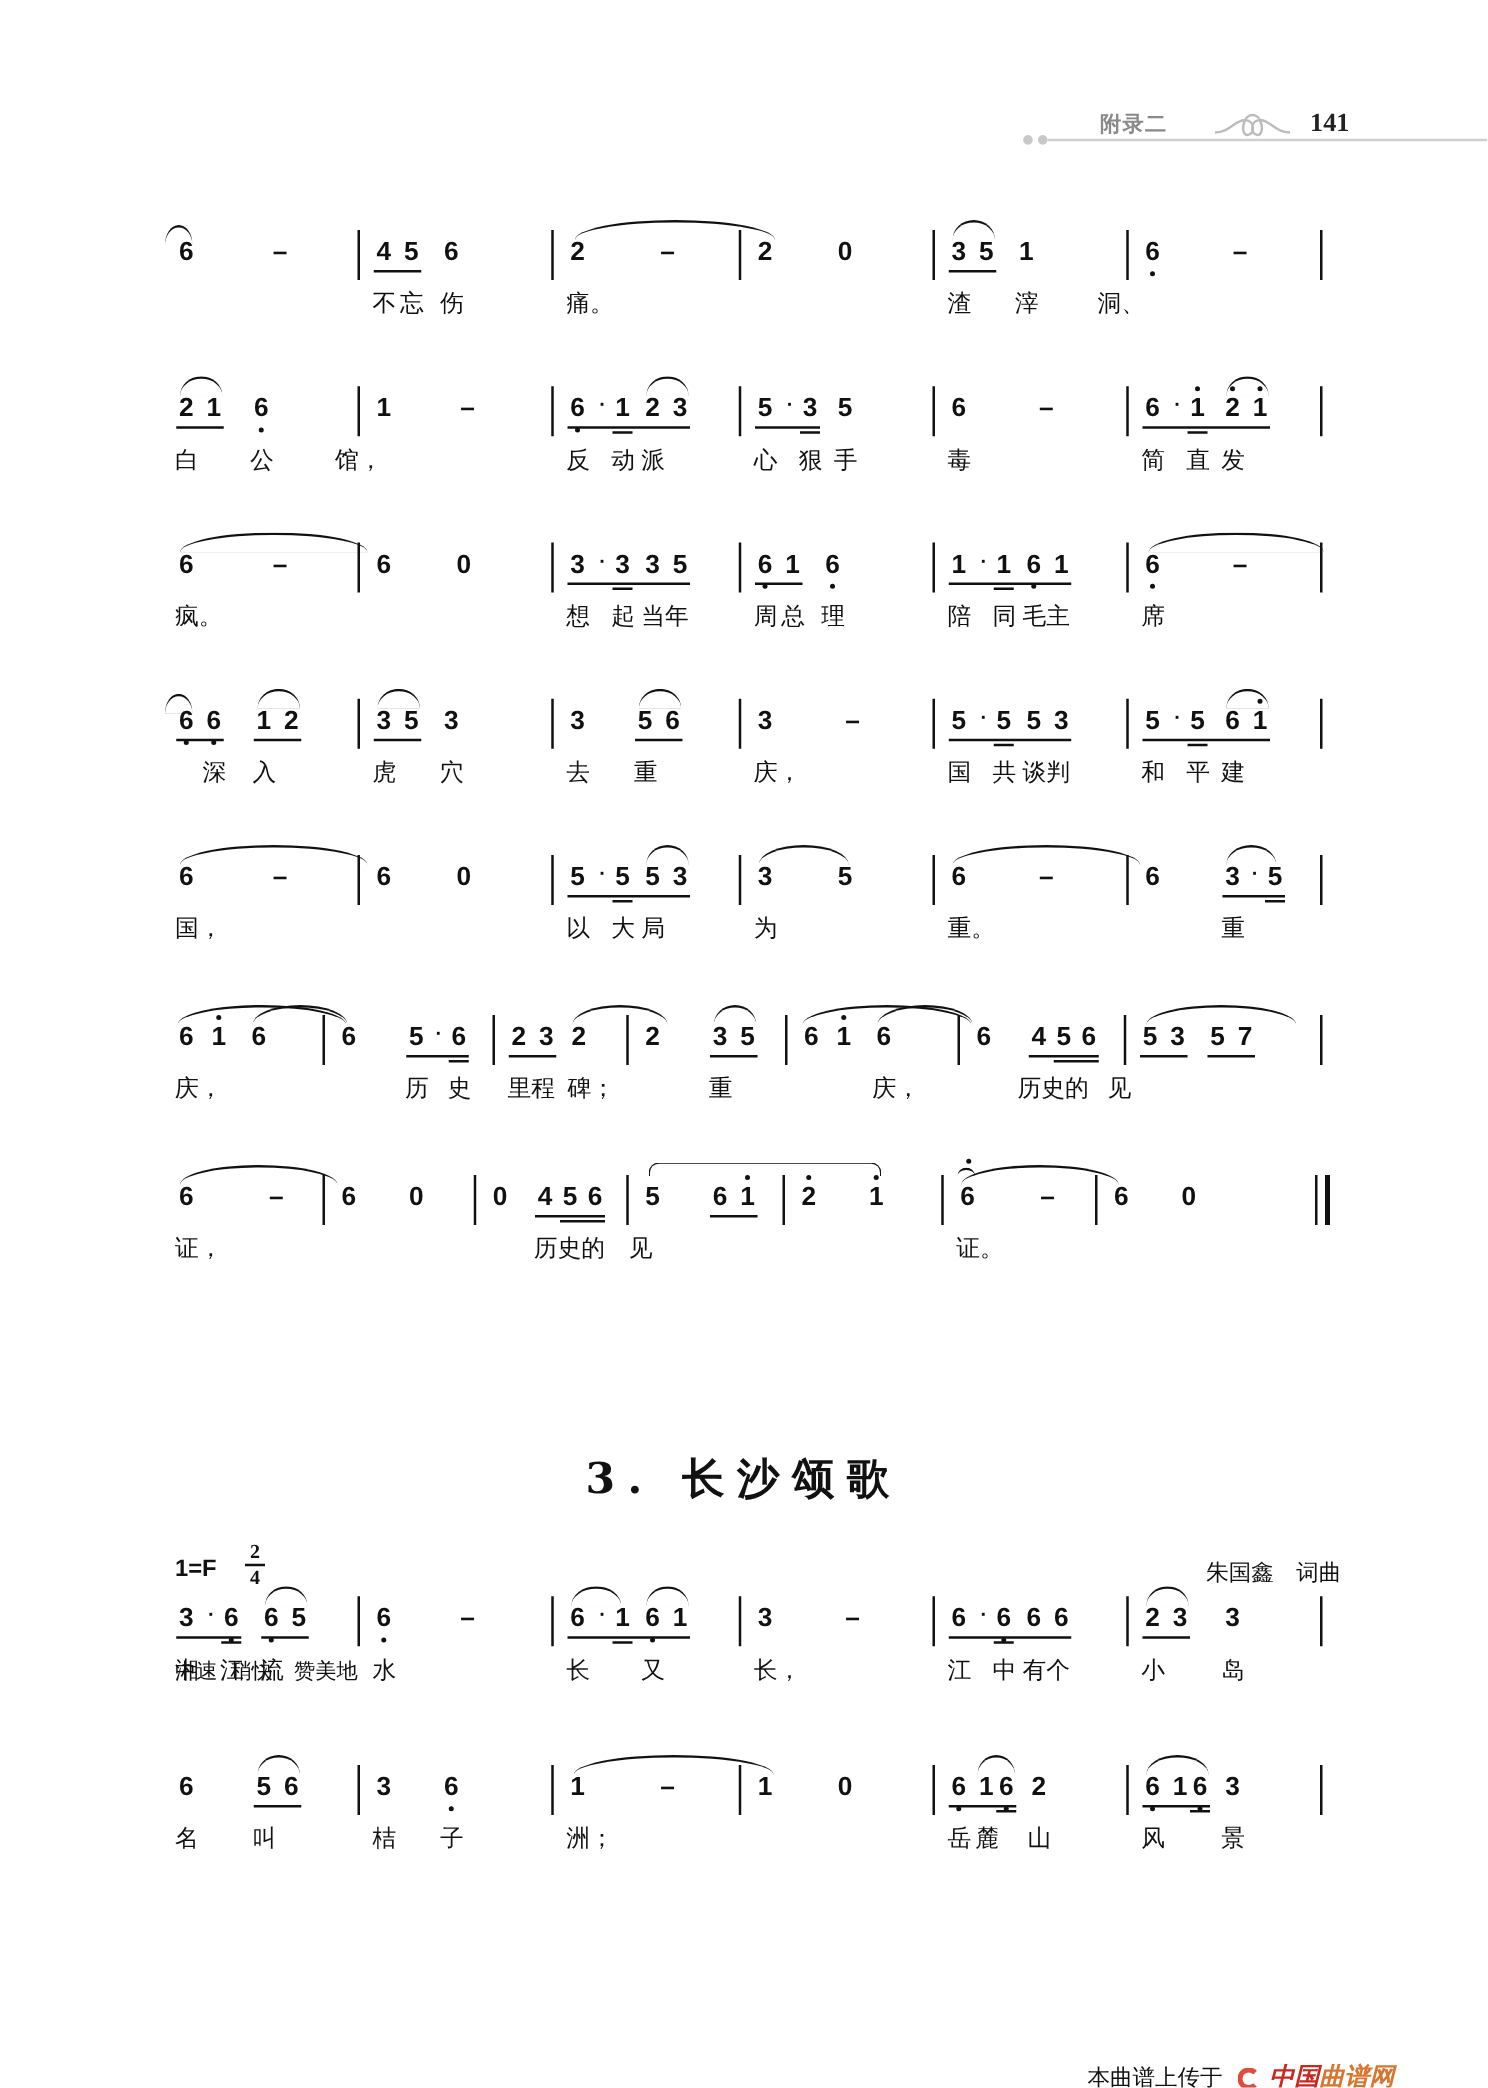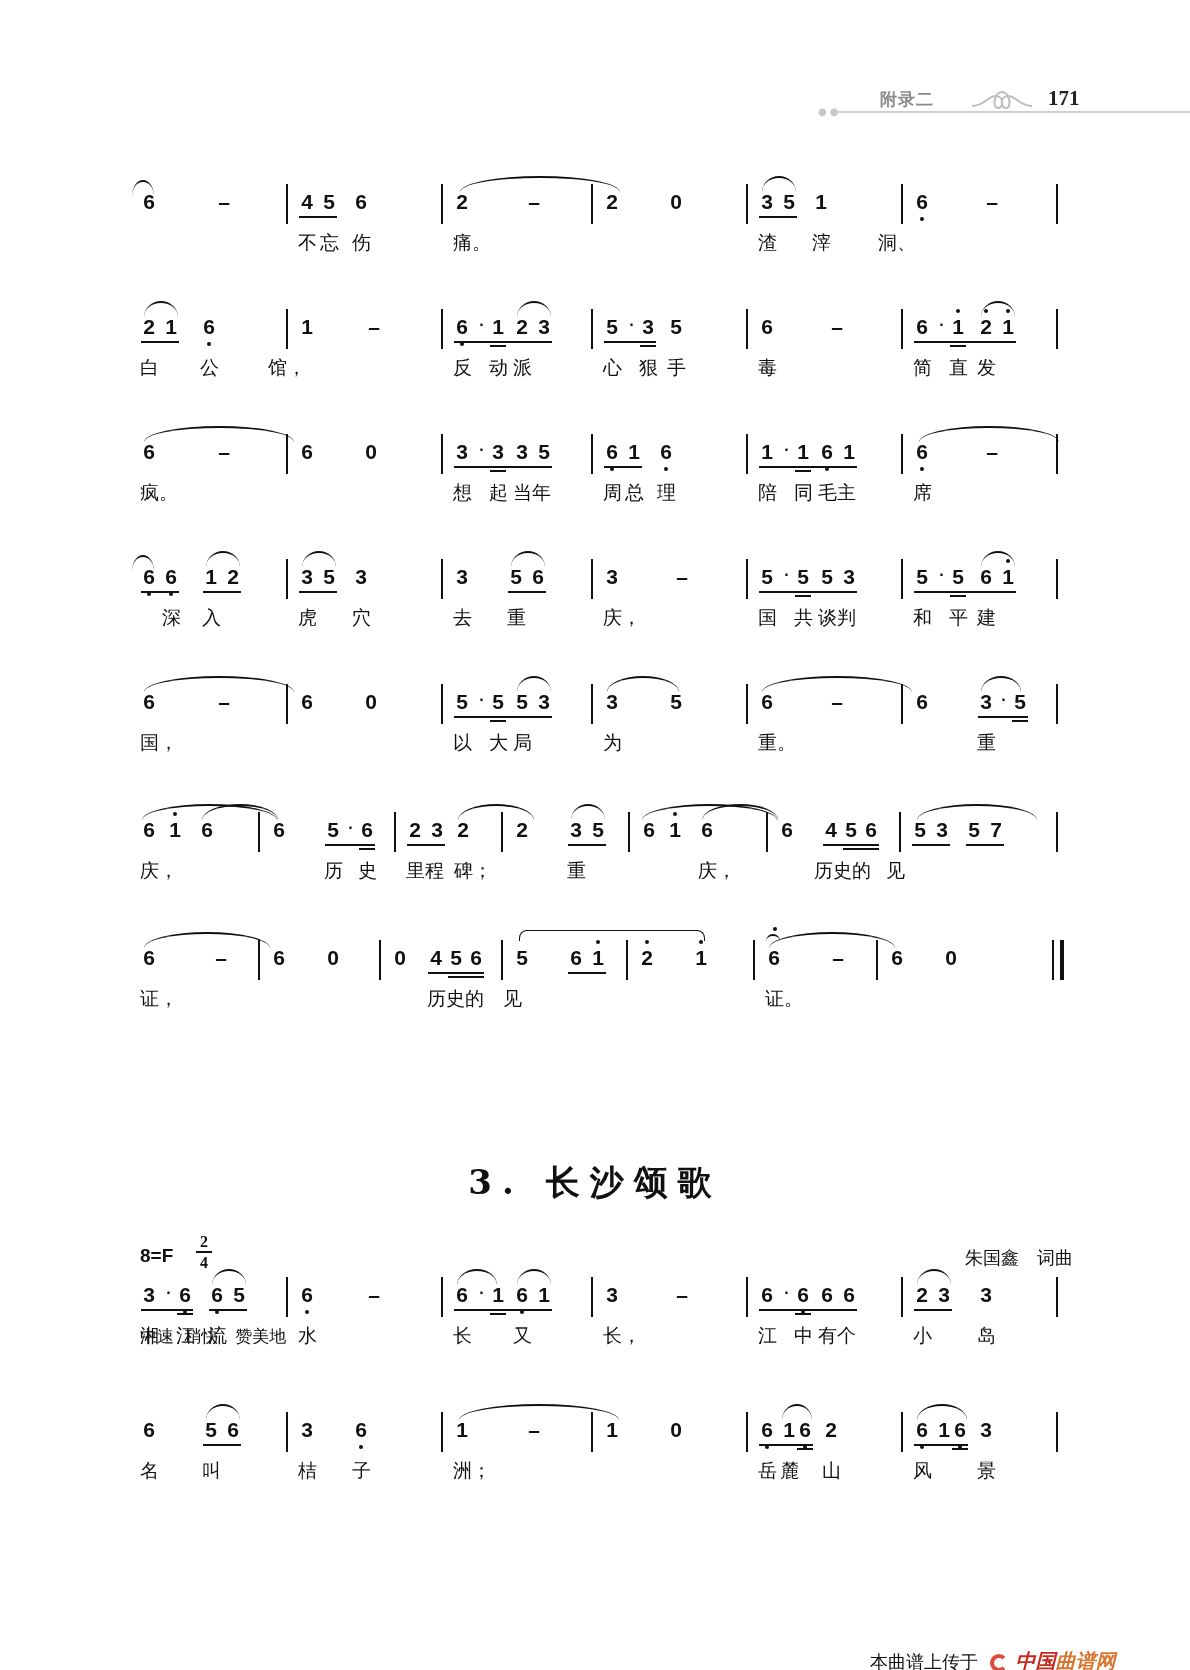--- a/index.html
+++ b/index.html
@@ -40,21 +40,21 @@
 </head>
 <body>
 
 <div class="header">
   <span class="dots">●●</span>
   <div class="line"></div>
   <span class="section">附录二</span>
   <svg class="orn" viewBox="0 0 64 26">
     <path d="M2 20 C14 20 18 10 26 10 C34 10 34 22 28 22 C22 22 24 6 32 6 C40 6 42 22 36 22 C30 22 30 10 38 10 C46 10 50 20 62 20" fill="none" stroke="#bdbdbd" stroke-width="2"></path>
   </svg>
-  <span class="pnum">171</span>
+  <span class="pnum">141</span>
 </div>
 
 <div id="song1">
     <div class="system" style="top: 180px;">
       <div class="measure" style="left: 0px;">
         <span class="note" style="left: 0px;">6<div class="slur" style="left: -8px; top: -10px; width: 22px;"></div></span>
         <span class="note" style="left: 75px;">–</span>
       </div>
       <div class="measure" style="left: 150px;">
         <div class="bar" style="left: -4px;"></div>
@@ -472,21 +472,21 @@
       </div>
       <div class="measure" style="left: 916px;">
         <div class="bar" style="left: -4px;"></div>
         <div class="bar final" style="left: 4px;"></div>
       </div>
     </div>
   </div>
 
 <div class="title">3. 长沙颂歌</div>
 <div class="key">
-  <span>8=F</span>
+  <span>1=F</span>
   <span class="frac">
     <span>2</span>
     <span class="bar-h"></span>
     <span>4</span>
   </span>
 </div>
 <div class="author">朱国鑫　词曲</div>
 <div class="tempo">中速 稍快　赞美地</div>
 
 <div id="song2">

